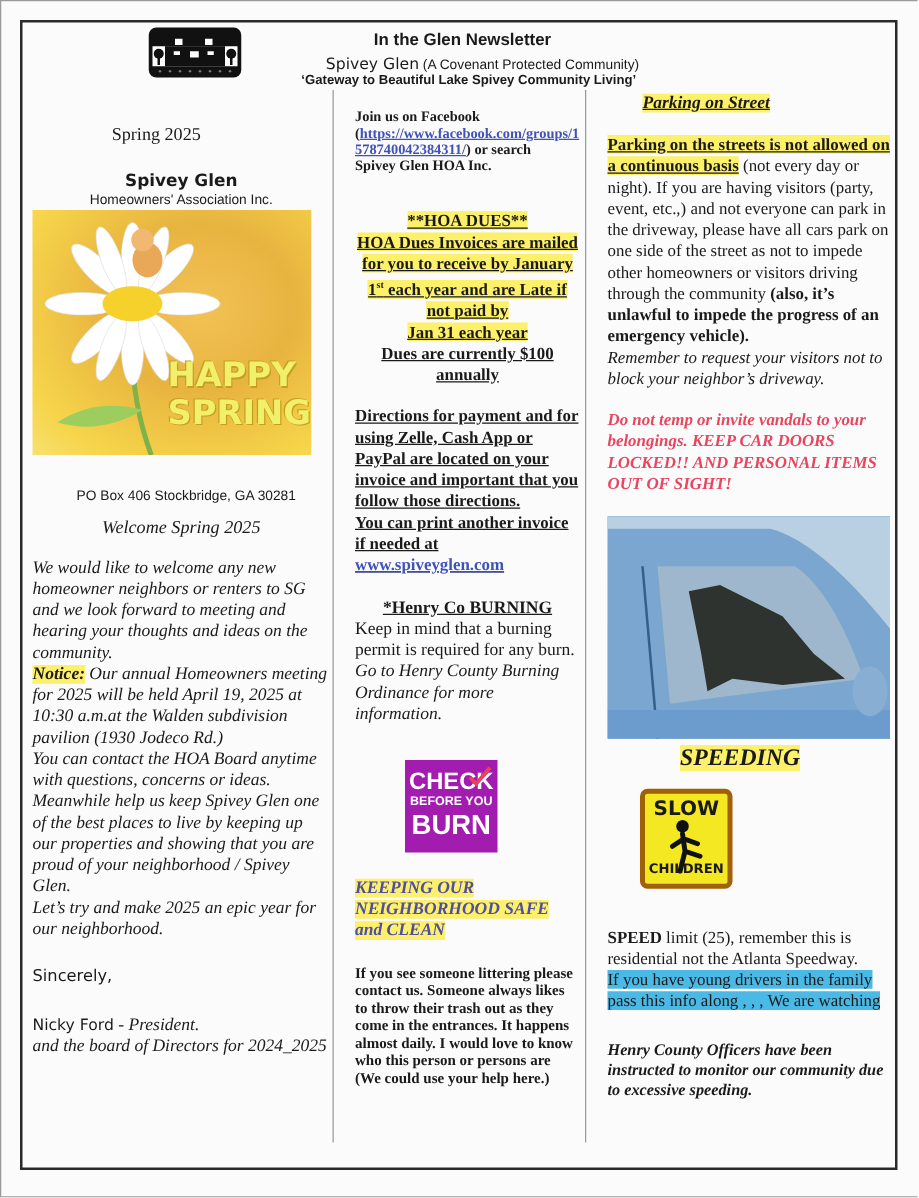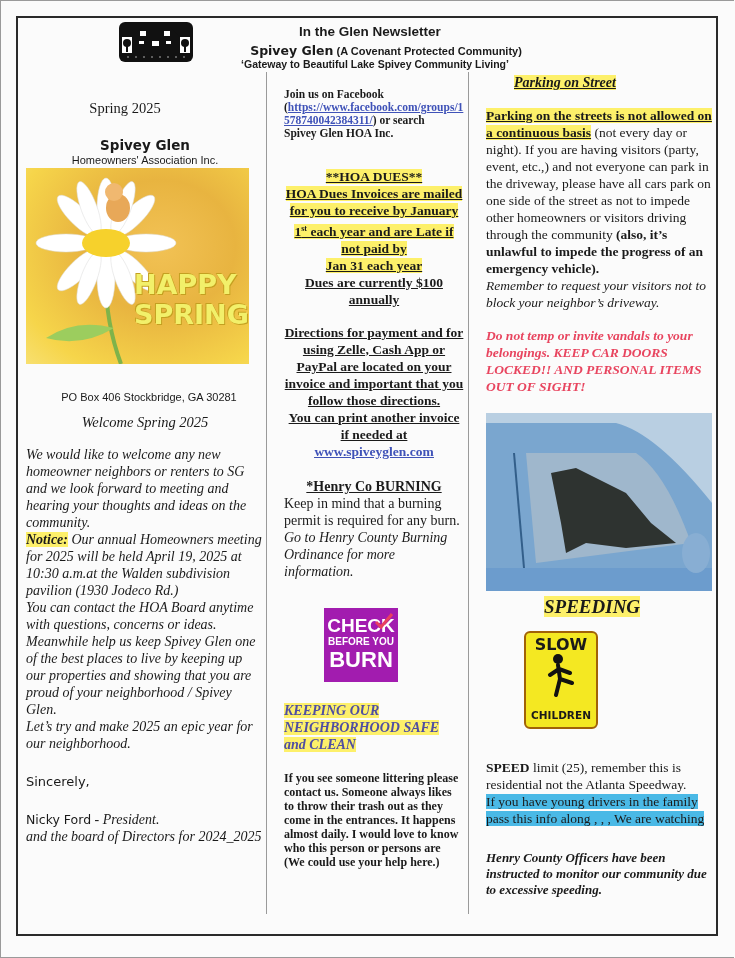--- a/index.html
+++ b/index.html
@@ -4,30 +4,30 @@
 <style>
   html, body { margin:0; padding:0; }
   body { width:735px; height:958px; background:#fbfbfb; position:relative; overflow:hidden;
          font-family:"Liberation Serif", serif; color:#1a1a1a; }
   .page-edge { position:absolute; left:0; top:0; width:733px; height:956px; border:1px solid #9a9a9a; border-right:none; }
   .frame { position:absolute; left:16px; top:16px; width:702px; height:920px; border:2px solid #2a2a2a; box-sizing:border-box; }
   .logo { position:absolute; left:118px; top:21px; width:76px; height:42px; }
   .hdr-title { position:absolute; left:230px; top:24px; width:280px; text-align:center;
                font-family:"Liberation Sans", sans-serif; font-weight:bold; font-size:13.5px; }
   .hdr-sub { position:absolute; left:236px; top:43px; width:300px; font-family:"Liberation Sans", sans-serif;
-             font-weight:bold; font-size:11px; text-align:center; }
+             font-weight:normal; font-size:11px; text-align:center; }
   .hdr-sub .sg { font-family:"DejaVu Sans", sans-serif; font-size:12.5px; }
   .hdr-tag { position:absolute; left:225px; top:58px; width:300px; text-align:center;
              font-family:"Liberation Sans", sans-serif; font-weight:bold; font-size:10.5px; }
   .divider { position:absolute; width:1px; background:#9a9a9a; }
   .col { position:absolute; }
   .hl { background:#fdf06a; }
   .hl-blue { background:#4ab9e6; }
   a.link { color:#3f52b8; text-decoration:underline; }
-  .u { text-decoration:underline;text-align:center; }
+  .u { text-decoration:underline; }
 
   
   .c1 { left:26px; top:96px; width:238px; }
   .season { text-align:center; font-size:14.5px; margin-left:-40px; margin-top:4px; }
   .sg-name { text-align:center; font-family:"DejaVu Sans", sans-serif; font-weight:bold; font-size:13.5px; margin-top:20px; }
   .hoa-inc { text-align:center; font-family:"Liberation Sans", sans-serif; font-size:11px; margin-top:1px; }
   .spring-img { width:223px; height:196px; margin:2px 0 0 0; position:relative; overflow:hidden;
                 background:radial-gradient(ellipse at 60% 40%, #f2c255 0%, #e8b440 40%, #f6d54a 80%, #f8e070 100%); }
   .address { text-align:center; font-family:"Liberation Sans", sans-serif; font-size:11px; margin-top:27px; margin-left:8px; }
   .welcome-title { text-align:center; font-style:italic; font-size:14.5px; margin-top:11px; }
@@ -49,22 +49,22 @@
   .litter { font-weight:bold; font-size:12px; line-height:14px; margin-top:18px; }
 
   
   .c3 { left:486px; top:74px; width:226px; font-size:13.5px; line-height:17px; }
   .parking-title { font-style:italic; font-weight:bold; text-decoration:underline; margin-left:28px; font-size:14px; }
   .parking-body { margin-top:16px; }
   .vandal { color:#e8455f; font-style:italic; font-weight:bold; margin-top:16px; font-size:13.5px; }
   .car-img { width:226px; height:178px; margin-top:18px; position:relative; overflow:hidden;
              background:linear-gradient(180deg,#8fb6d4 0%, #7aa6cf 40%, #6a9bd0 100%); }
   .speeding { font-style:italic; font-weight:bold; margin:7px 0 0 58px; font-size:19px; }
-  .slow { width:74px; height:98px; background:#f4e822; border:2px solid #a16207; border-radius:6px;
-          margin:16px 0 0 38px; box-sizing:border-box; position:relative; text-align:center;
+  .slow { width:74px; height:80px; background:#f4e822; border:4px solid #a16207; border-radius:6px;
+          margin:16px 0 0 26px; box-sizing:border-box; position:relative; text-align:center;
           font-family:"DejaVu Sans", sans-serif; font-weight:bold; }
   .speed { margin-top:30px; }
   .young { }
   .officers { font-style:italic; font-weight:bold; margin-top:23px; font-size:13px; line-height:16px; }
 </style>
 </head>
 <body>
 
 <div class="page-edge"></div>
 <div class="frame"></div>
@@ -125,21 +125,21 @@
           <ellipse cx="108" cy="102" rx="9" ry="28" transform="rotate(-45 108 102)"></ellipse>
         <ellipse cx="63" cy="40" rx="8" ry="28" transform="rotate(-20 63 40)"></ellipse>
           <ellipse cx="97" cy="40" rx="8" ry="28" transform="rotate(20 97 40)"></ellipse>
         <ellipse cx="63" cy="110" rx="8" ry="28" transform="rotate(20 63 110)"></ellipse>
           <ellipse cx="97" cy="110" rx="8" ry="28" transform="rotate(-20 97 110)"></ellipse>
       </g>
       <ellipse cx="80" cy="75" rx="24" ry="14" fill="#f6d12c"></ellipse>
       <ellipse cx="92" cy="40" rx="12" ry="14" fill="#e8a858"></ellipse>
       <circle cx="88" cy="24" r="9" fill="#f0b870"></circle>
     </svg>
-    <div style="position:absolute; left:108px; top:102px; font-family:'DejaVu Sans',sans-serif; font-weight:bold; font-size:27px; line-height:30px; color:#f2f06a; text-shadow:1px 1px 0 #c4a020, -1px -1px 0 #c4a020;">
+    <div style="position:absolute; left:108px; top:118px; font-family:'DejaVu Sans',sans-serif; font-weight:bold; font-size:27px; line-height:30px; color:#f2f06a; text-shadow:1px 1px 0 #c4a020, -1px -1px 0 #c4a020;">
       <div>HAPPY</div>
       <div>SPRING</div>
     </div>
   </div>
   <div class="address">PO Box 406  Stockbridge, GA 30281</div>
   <div class="welcome-title">Welcome Spring 2025</div>
   <div class="c1-body">
     <span>We would like to welcome any new homeowner neighbors or renters to SG and we look forward to meeting and hearing your thoughts and ideas on the community.</span><br>
     <b class="hl">Notice:</b><span> Our annual Homeowners meeting for 2025 will be held April 19, 2025 at 10:30 a.m.at the Walden subdivision pavilion (1930 Jodeco Rd.)</span><br>
     <span>You can contact the HOA Board anytime with questions, concerns or ideas.</span><br>

